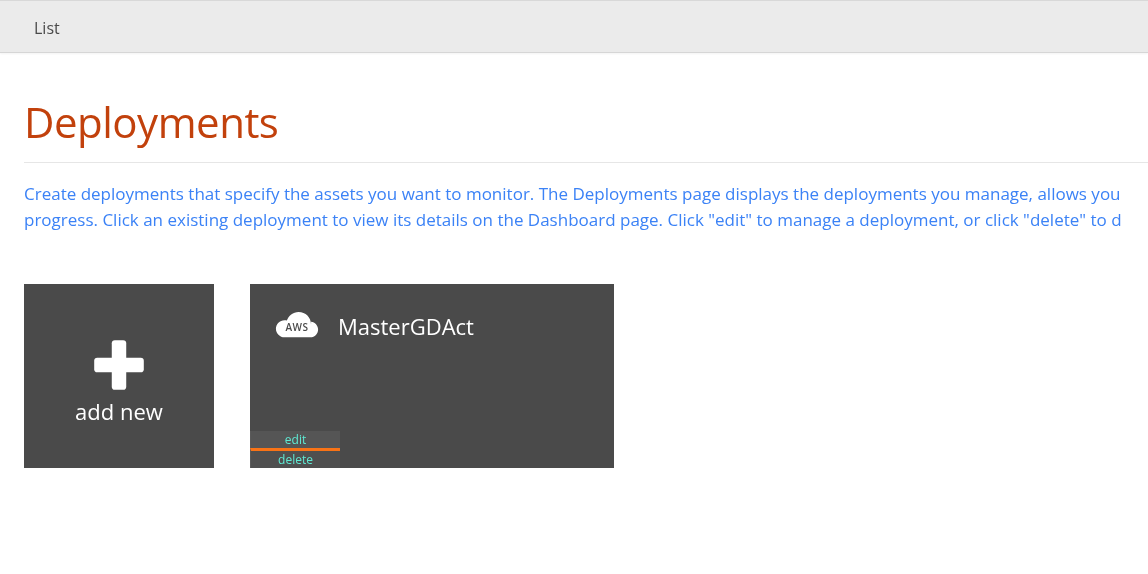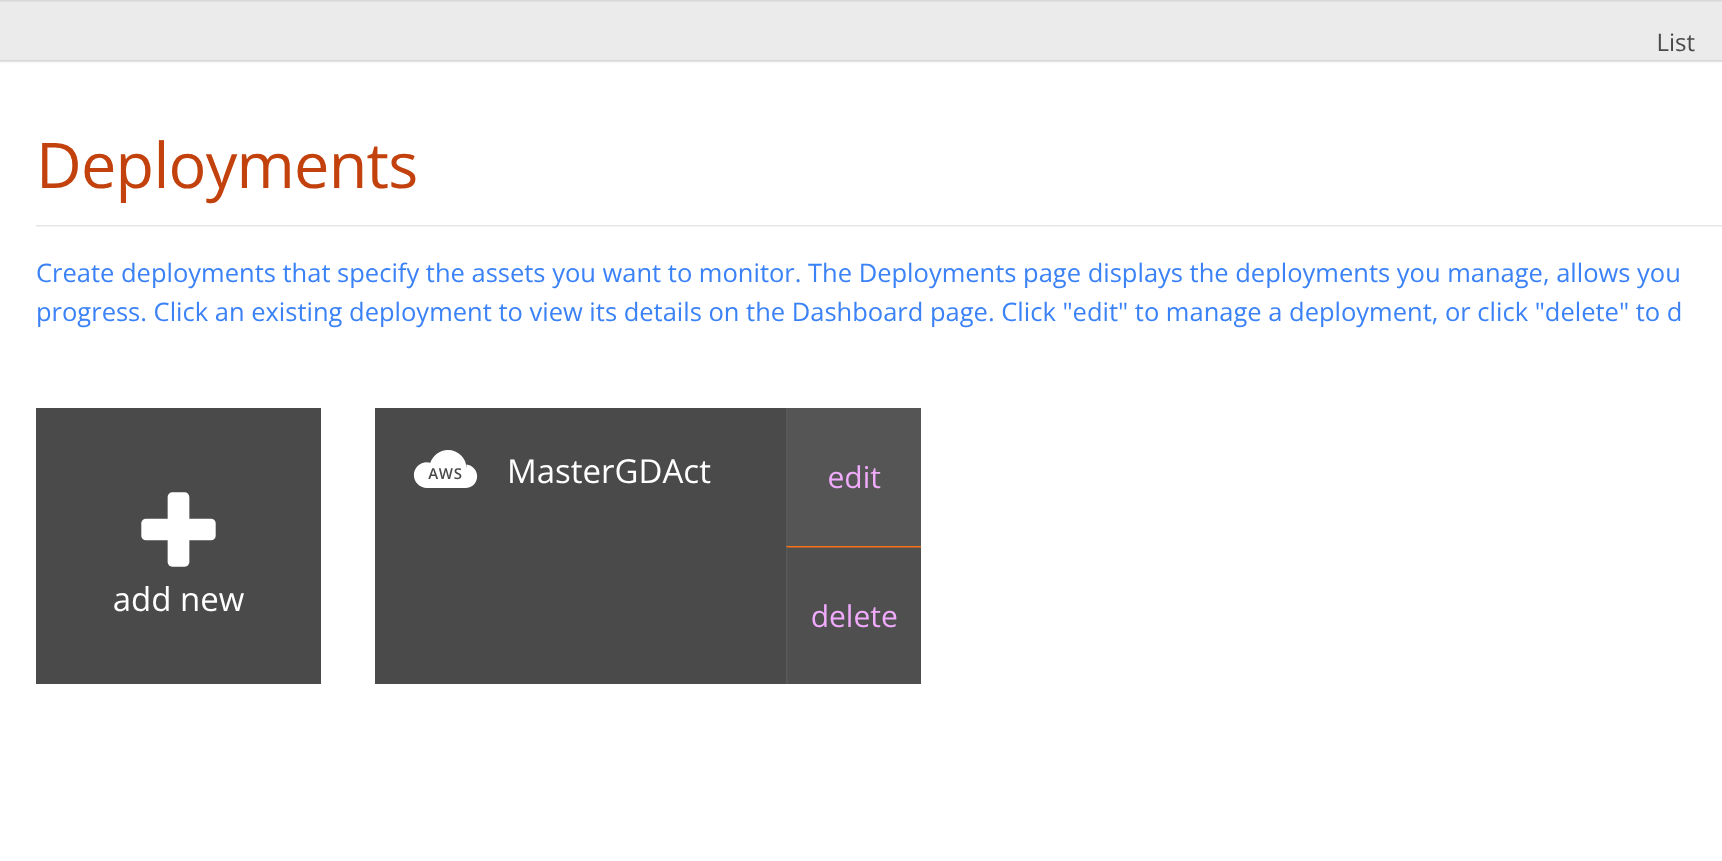--- a/index.html
+++ b/index.html
@@ -12,23 +12,22 @@
       background: #ffffff;
       color: #444;
       width: 1148px;
       overflow: hidden;
     }
     .top-bar {
       background: #ebebeb;
       border-top: 1px solid #d8d8d8;
       border-bottom: 1px solid #d6d6d6;
       padding: 0;
-      height: 41px;
+      height: 53px;
       box-shadow: 0 1px 2px rgba(0,0,0,0.05);
-      text-align: right;
     }
     .top-bar-item {
       display: inline-block;
       padding: 16px 18px 16px 34px;
       font-size: 16px;
       color: #4a4a4a;
     }
     .content {
       padding: 40px 0 0 24px;
     }
@@ -81,20 +80,21 @@
       margin-top: 2px;
       font-size: 22px;
       font-weight: 400;
       color: #fff;
     }
     .deploy-card {
       width: 364px;
       height: 184px;
       display: flex;
       position: relative;
+      flex-direction: column;
     }
     .deploy-main {
       flex: 1;
       padding: 24px 20px 16px 22px;
       display: flex;
       flex-direction: column;
       cursor: pointer;
     }
     .deploy-header {
       display: flex;
@@ -136,31 +136,31 @@
     .deploy-actions {
       width: 90px;
       display: flex;
       flex-direction: column;
     }
     .action-btn {
       flex: 1;
       display: flex;
       align-items: center;
       justify-content: center;
-      font-size: 20px;
-      color: #f0abfc;
+      font-size: 12px;
+      color: #5eead4;
       cursor: pointer;
       border-left: 1px solid #5a5a5a;
     }
     .action-btn.edit {
       background: #555555;
     }
     .action-btn.delete {
       background: #4f4f4f;
-      border-top: 1px solid #f97316;
+      border-top: 3px solid #f97316;
     }
   </style>
 </head>
 <body>
 
 <div class="top-bar">
   <div class="top-bar-item">List</div>
 </div>
 
 <div class="content">

